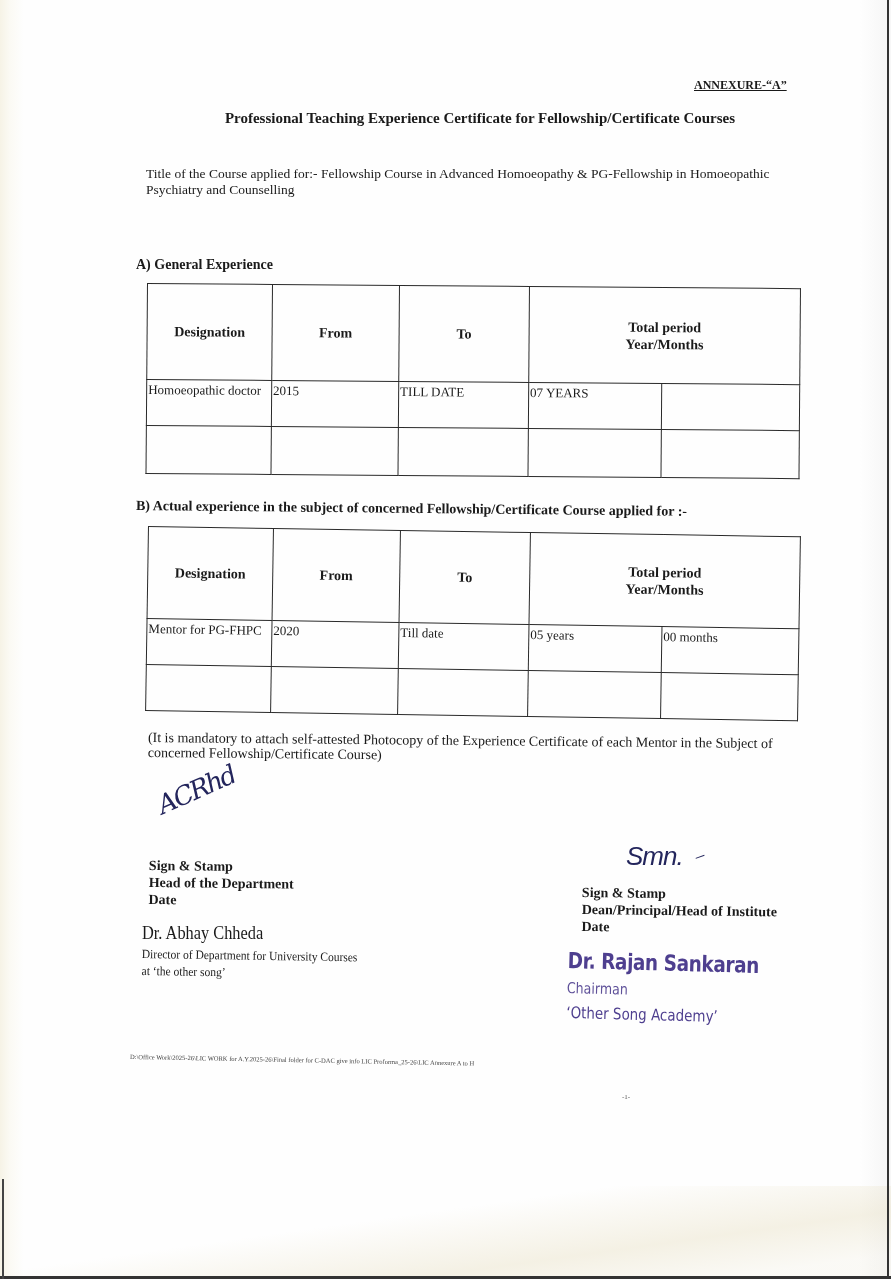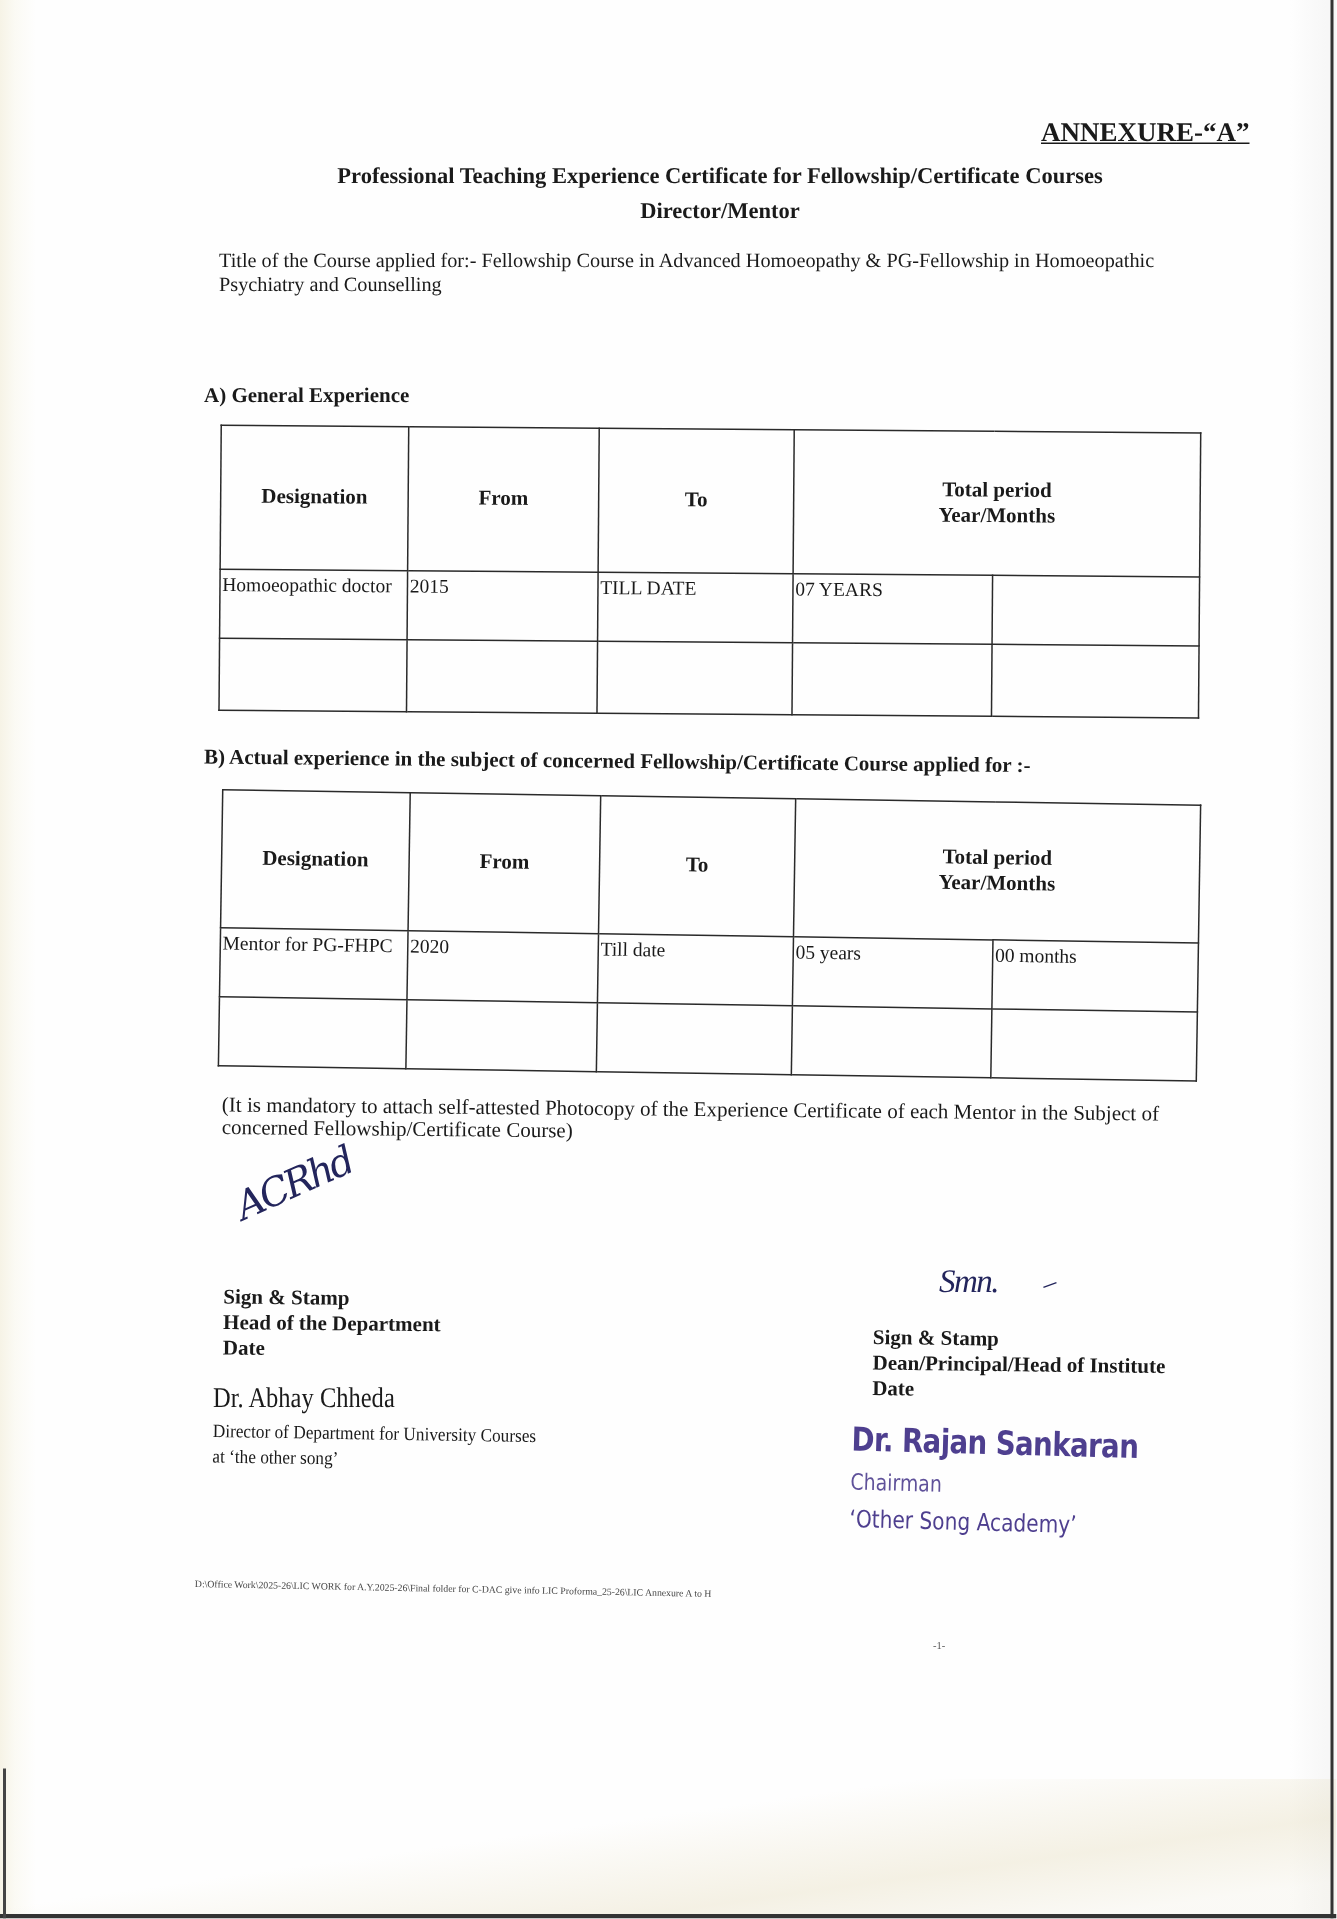--- a/index.html
+++ b/index.html
@@ -13,21 +13,21 @@
     position: absolute; left: 0; top: 0; width: 891px; height: 1279px;
     background: linear-gradient(90deg, #f6f3e6 0px, #fbfaf4 10px, #fefefe 24px, #fefefe 860px, #f7f7f7 884px);
   }
   .edge-right { position: absolute; right: 2px; top: 0; bottom: 0; width: 2px; background: #333; }
   .edge-bottom { position: absolute; left: 0; right: 0; bottom: 0; height: 3px; background: #333; }
   .edge-left-bottom { position: absolute; left: 2px; bottom: 0; height: 100px; width: 2px; background: #444; }
   .fold { position: absolute; left: 0; bottom: 3px; width: 891px; height: 90px;
           background: linear-gradient(172deg, transparent 40%, rgba(232,224,196,0.45) 70%, rgba(240,236,220,0.25) 90%); }
 
   .annexure {
-    position: absolute; left: 694px; top: 78px; font-size: 18px; font-weight: bold;
+    position: absolute; left: 694px; top: 78px; font-size: 12px; font-weight: bold;
     text-decoration: underline;
   }
   .title {
     position: absolute; left: 130px; top: 107px; width: 700px; text-align: center;
     font-size: 15px; font-weight: bold; line-height: 23px;
   }
   .para { position: absolute; left: 146px; font-size: 13.5px; line-height: 16px; }
   .p-course { top: 166px; width: 640px; font-family: Liberation Serif, serif; }
   .p-certify { top: 212px; width: 640px; }
   .section-label { position: absolute; font-size: 14px; font-weight: bold; }
@@ -51,22 +51,22 @@
 
   .sig-left { position: absolute; left: 149px; top: 857px; font-size: 14px; font-weight: bold; line-height: 17px; transform: rotate(0.6deg); transform-origin: left top; }
   .signature-1 {
     position: absolute; left: 165px; top: 790px; font-family: "DejaVu Serif", serif; font-style: italic;
     font-size: 26px; color: #23255c; transform: rotate(-24deg); transform-origin: left bottom; letter-spacing: -2px;
   }
   .name-left { position: absolute; left: 142px; top: 922px; font-size: 19px; transform: scaleX(0.86); transform-origin: left; }
   .role-left { position: absolute; left: 142px; top: 946px; font-size: 12.5px; line-height: 17px; transform: rotate(0.9deg) scaleX(0.92); transform-origin: left top; }
 
   .signature-2 {
-    position: absolute; left: 626px; top: 841px; font-family: Liberation Serif, serif; font-style: italic;
-    font-size: 22px; color: #23255c; letter-spacing: -1px;
+    position: absolute; left: 626px; top: 841px; font-family: Liberation Sans, sans-serif; font-style: italic;
+    font-size: 26px; color: #23255c; letter-spacing: -1px;
   }
   .signature-2-dash { position: absolute; left: 695px; top: 845px; font-size: 18px; color: #23255c; transform: rotate(-20deg); }
   .sig-right { position: absolute; left: 582px; top: 884px; font-size: 14px; font-weight: bold; line-height: 17px; transform: rotate(0.7deg); transform-origin: left top; }
   .stamp { position: absolute; left: 568px; top: 948px; color: #4e3f8f; font-family: "DejaVu Sans", sans-serif; transform: rotate(1.5deg); transform-origin: left top; }
   .stamp-name { font-size: 22px; font-weight: bold; letter-spacing: -0.5px; transform: scaleX(0.84); transform-origin: left; white-space: nowrap; }
   .stamp-title { font-size: 15px; margin-top: 6px; transform: scaleX(0.84); transform-origin: left; opacity: 0.9; }
   .stamp-org { font-size: 16px; margin-top: 6px; transform: scaleX(0.84); transform-origin: left; white-space: nowrap; }
 
   .footer-path { position: absolute; left: 130px; top: 1053px; font-size: 6.5px; color: #444; transform: rotate(1.1deg); transform-origin: left top; white-space: nowrap; }
   .page-num { position: absolute; left: 622px; top: 1093px; font-size: 7px; color: #555; }
@@ -77,21 +77,20 @@
 <div class="page">
   <div class="fold"></div>
   <div class="edge-right"></div>
   <div class="edge-bottom"></div>
   <div class="edge-left-bottom"></div>
 
   <div class="annexure">ANNEXURE-“A”</div>
 
   <div class="title">
     <div>Professional Teaching Experience Certificate for Fellowship/Certificate Courses</div>
-    <div>Director/Mentor</div>
   </div>
 
   <div class="para p-course">Title of the Course applied for:- Fellowship Course in Advanced Homoeopathy &amp; PG-Fellowship in Homoeopathic Psychiatry and Counselling</div>
 
 
   <div class="section-label sec-a">A) General Experience</div>
 
   <table class="grid tbl-a">
     <colgroup>
         <col style="width:125px">

